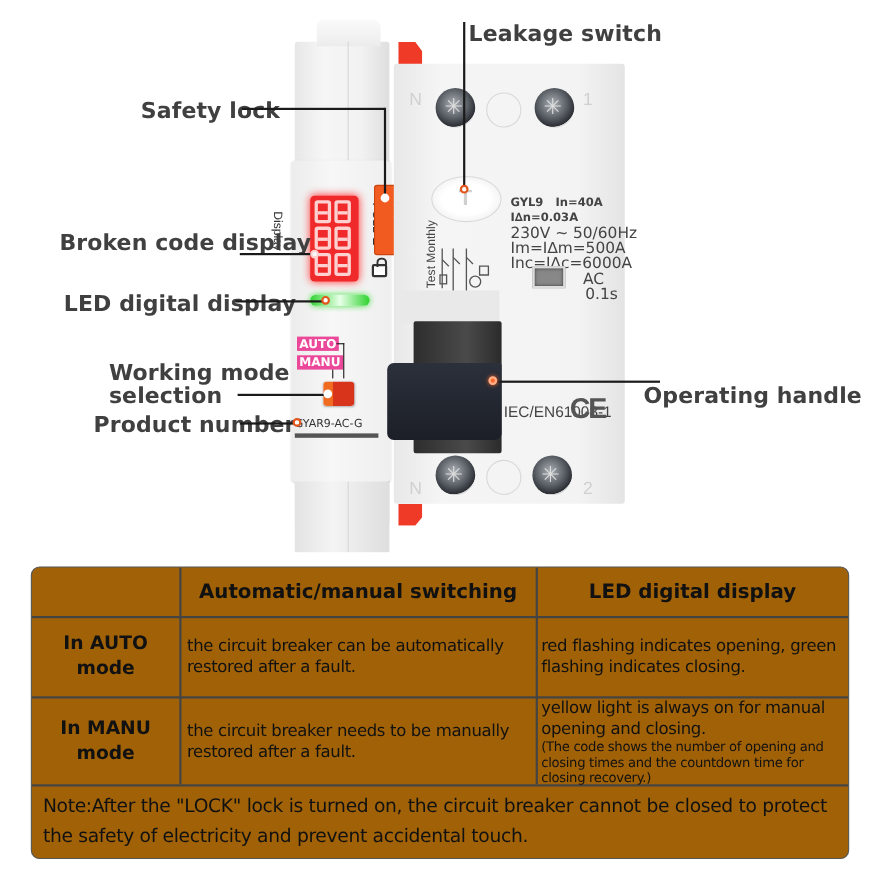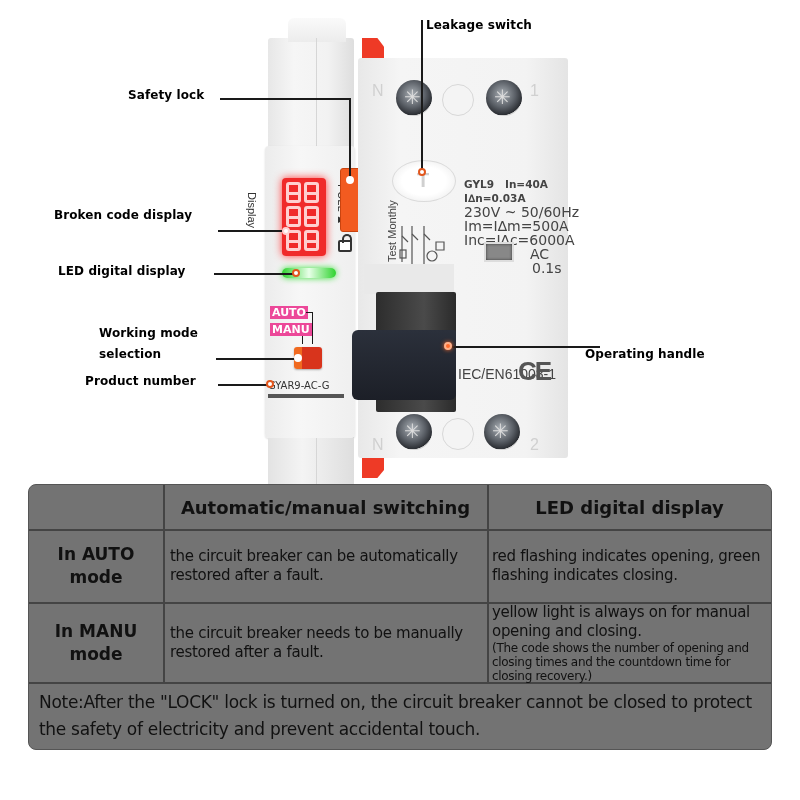--- a/index.html
+++ b/index.html
@@ -1,19 +1,19 @@
 <!DOCTYPE html>
 <html><head>
 <meta charset="utf-8">
 <style>
   html, body { margin:0; padding:0; background:#ffffff; }
   body { width:800px; height:800px; position:relative; overflow:hidden; font-family:"Liberation Sans", "DejaVu Sans", sans-serif; color:#111; }
 
   
-  .callout { position:absolute; font-weight:bold; font-size:12px; color:#000000; white-space:nowrap; font-family:"DejaVu Sans", sans-serif; letter-spacing:0.1px; }
+  .callout { position:absolute; font-weight:bold; font-size:20px; color:#404040; white-space:nowrap; font-family:"DejaVu Sans", sans-serif; letter-spacing:0.1px; }
   .hline { position:absolute; height:2px; background:#1a1a1a; }
   .vline { position:absolute; width:2px; background:#1a1a1a; }
   .dot { position:absolute; width:8px; height:8px; border-radius:50%; background:#fff; border:2px solid #e2561c; box-sizing:border-box; }
   .dot.solid { background:#ff6a2a; border-color:#ffb08a; box-shadow:0 0 4px #ff6a2a; }
 
   
   .mod-left { position:absolute; left:268px; top:38px; width:86px; height:440px; background:linear-gradient(90deg,#e7e7e7 0%,#f6f6f6 30%,#f2f2f2 70%,#dedede 100%); border-radius:3px; }
   .mod-left .top-clip { position:absolute; left:20px; top:-20px; width:58px; height:24px; background:linear-gradient(180deg,#fafafa,#ececec); border-radius:6px 6px 0 0; }
   .mod-left .seam { position:absolute; left:48px; top:0; width:1px; height:108px; background:#d6d6d6; }
   .mod-left .seam2 { position:absolute; left:48px; top:400px; width:1px; height:64px; background:#d6d6d6; }
@@ -53,21 +53,21 @@
   .window { position:absolute; left:484px; top:242px; width:26px; height:16px; background:#888; border:2px solid #ddd; box-shadow:inset 0 0 3px #333; }
   .schematic { position:absolute; left:396px; top:222px; width:50px; height:50px; }
 
   .handle-well { position:absolute; left:376px; top:292px; width:80px; height:120px; background:linear-gradient(90deg,#2d2d2d,#4a4a4a 60%,#2b2b2b); border-radius:2px; }
   .handle-arm { position:absolute; left:352px; top:330px; width:104px; height:70px; background:linear-gradient(180deg,#2b303b,#1c1f27); border-radius:6px 2px 6px 6px; }
   .handle-inner { position:absolute; left:364px; top:264px; width:90px; height:30px; background:#e9e9e9; }
   .iec { position:absolute; left:458px; top:366px; font-size:14px; color:#444; white-space:nowrap; }
   .ce { position:absolute; left:518px; top:356px; font-size:26px; color:#555; font-weight:bold; letter-spacing:-2px; }
 
   
-  .tbl { position:absolute; left:28px; top:484px; width:744px; height:266px; background:#737373; border:1.5px solid #555; border-radius:8px; box-sizing:border-box; overflow:hidden; }
+  .tbl { position:absolute; left:28px; top:515px; width:744px; height:266px; background:#a16207; border:1.5px solid #555; border-radius:8px; box-sizing:border-box; overflow:hidden; }
   .tbl .vl { position:absolute; top:0; width:1.5px; background:#444; }
   .tbl .hl { position:absolute; left:0; right:0; height:1.5px; background:#444; }
   .cell { position:absolute; display:flex; align-items:center; box-sizing:border-box; }
   .hdr { font-size:18px; font-weight:bold; justify-content:center; font-family:"DejaVu Sans", sans-serif; }
   .rowlabel { font-size:17px; font-weight:bold; justify-content:center; text-align:center; line-height:23px; font-family:"DejaVu Sans", sans-serif; }
   .body-txt { font-size:15px; line-height:19px; padding-left:6px; font-family:"DejaVu Sans", sans-serif; letter-spacing:-0.3px; }
   .small-txt { font-size:12px; line-height:14px; letter-spacing:-0.3px; font-family:"DejaVu Sans", sans-serif; }
   .note { font-size:17px; line-height:27px; padding:0 10px; font-family:"DejaVu Sans", sans-serif; letter-spacing:-0.3px; }
 </style>
 </head>

